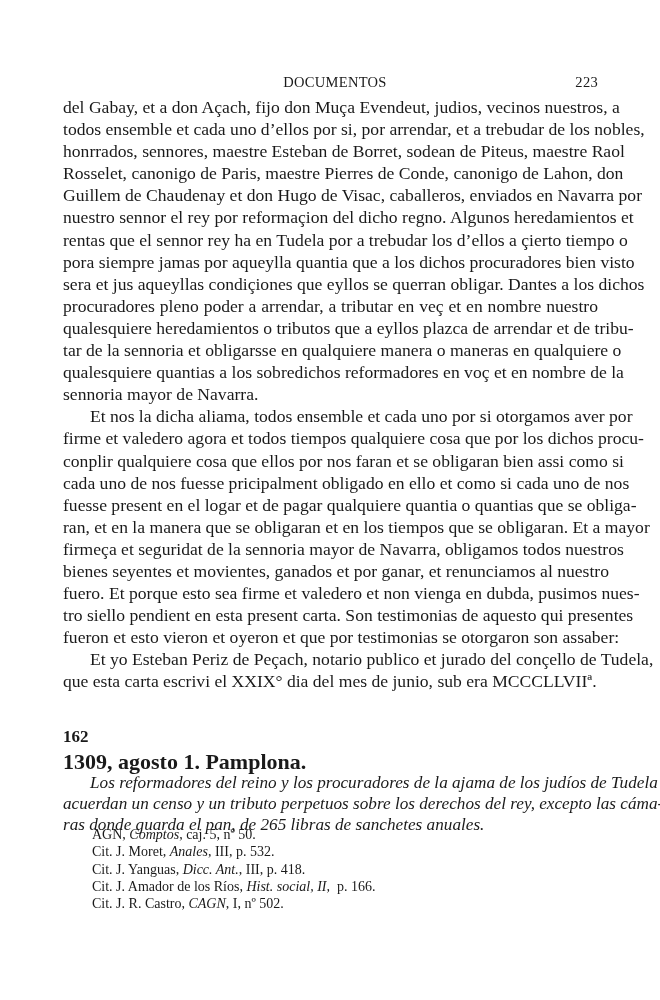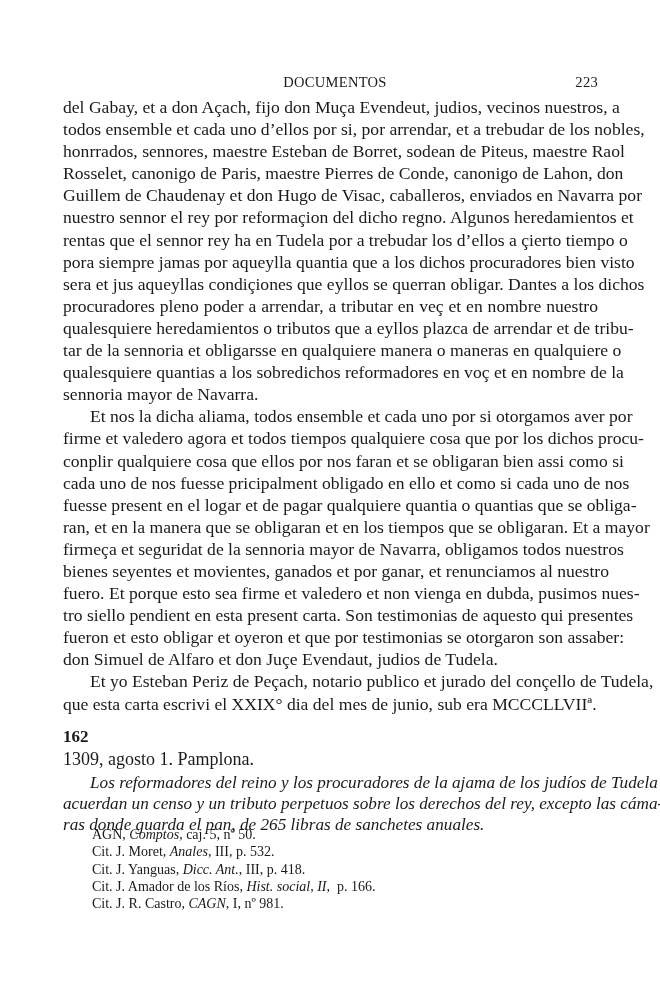--- a/index.html
+++ b/index.html
@@ -62,22 +62,22 @@
       left: 63px;
       width: 535px;
       text-align: left;
       font-weight: bold;
       font-size: 17px;
     }
     .doc-date {
       position: absolute;
       top: 749px;
       left: 63px;
-      font-weight: normal;
-      font-size: 18px;
+      font-weight: bold;
+      font-size: 22px;
     }
     .summary {
       position: absolute;
       top: 772px;
       left: 63px;
       width: 535px;
       font-style: italic;
       font-size: 17.2px;
       line-height: 21.2px;
     }
@@ -120,34 +120,33 @@
   <span class="line indent">Et nos la dicha aliama, todos ensemble et cada uno por si otorgamos aver por</span>
   <span class="line">firme et valedero agora et todos tiempos qualquiere cosa que por los dichos procu-</span>
   <span class="line">conplir qualquiere cosa que ellos por nos faran et se obligaran bien assi como si</span>
   <span class="line">cada uno de nos fuesse pricipalment obligado en ello et como si cada uno de nos</span>
   <span class="line">fuesse present en el logar et de pagar qualquiere quantia o quantias que se obliga-</span>
   <span class="line">ran, et en la manera que se obligaran et en los tiempos que se obligaran. Et a mayor</span>
   <span class="line">firmeça et seguridat de la sennoria mayor de Navarra, obligamos todos nuestros</span>
   <span class="line">bienes seyentes et movientes, ganados et por ganar, et renunciamos al nuestro</span>
   <span class="line">fuero. Et porque esto sea firme et valedero et non vienga en dubda, pusimos nues-</span>
   <span class="line">tro siello pendient en esta present carta. Son testimonias de aquesto qui presentes</span>
-  <span class="line">fueron et esto obligar et oyeron et que por testimonias se otorgaron son assaber:</span>
-  <span class="line last">don Simuel de Alfaro et don Juçe Evendaut, judios de Tudela.</span>
+  <span class="line">fueron et esto vieron et oyeron et que por testimonias se otorgaron son assaber:</span>
   <span class="line indent">Et yo Esteban Periz de Peçach, notario publico et jurado del conçello de Tudela,</span>
   <span class="line last">que esta carta escrivi el XXIX° dia del mes de junio, sub era MCCCLLVIIª.</span>
 </div>
 
 <div class="doc-number">162</div>
 <div class="doc-date">1309, agosto 1. Pamplona.</div>
 
 <div class="summary">
   <span class="line indent" style="height:21.2px">Los reformadores del reino y los procuradores de la ajama de los judíos de Tudela</span>
   <span class="line" style="height:21.2px">acuerdan un censo y  un tributo perpetuos sobre los derechos del rey, excepto las cáma-</span>
   <span class="line last" style="height:21.2px">ras donde guarda el pan, de 265 libras de sanchetes anuales.</span>
 </div>
 
 <div class="refs">
   <span class="ref-line"><span>AGN, </span><em>Comptos</em><span>, caj. 5, nº 50.</span></span>
   <span class="ref-line"><span>Cit. J. Moret, </span><em>Anales</em><span>, III, p. 532.</span></span>
   <span class="ref-line"><span>Cit. J. Yanguas, </span><em>Dicc. Ant.</em><span>, III, p. 418.</span></span>
   <span class="ref-line"><span>Cit. J. Amador de los Ríos, </span><em>Hist. social, II,</em><span style="white-space:pre">  p. 166.</span></span>
-  <span class="ref-line"><span>Cit. J. R. Castro, </span><em>CAGN</em><span>, I, nº 981.</span></span>
+  <span class="ref-line"><span>Cit. J. R. Castro, </span><em>CAGN</em><span>, I, nº 502.</span></span>
 </div>
 
 </body></html>

